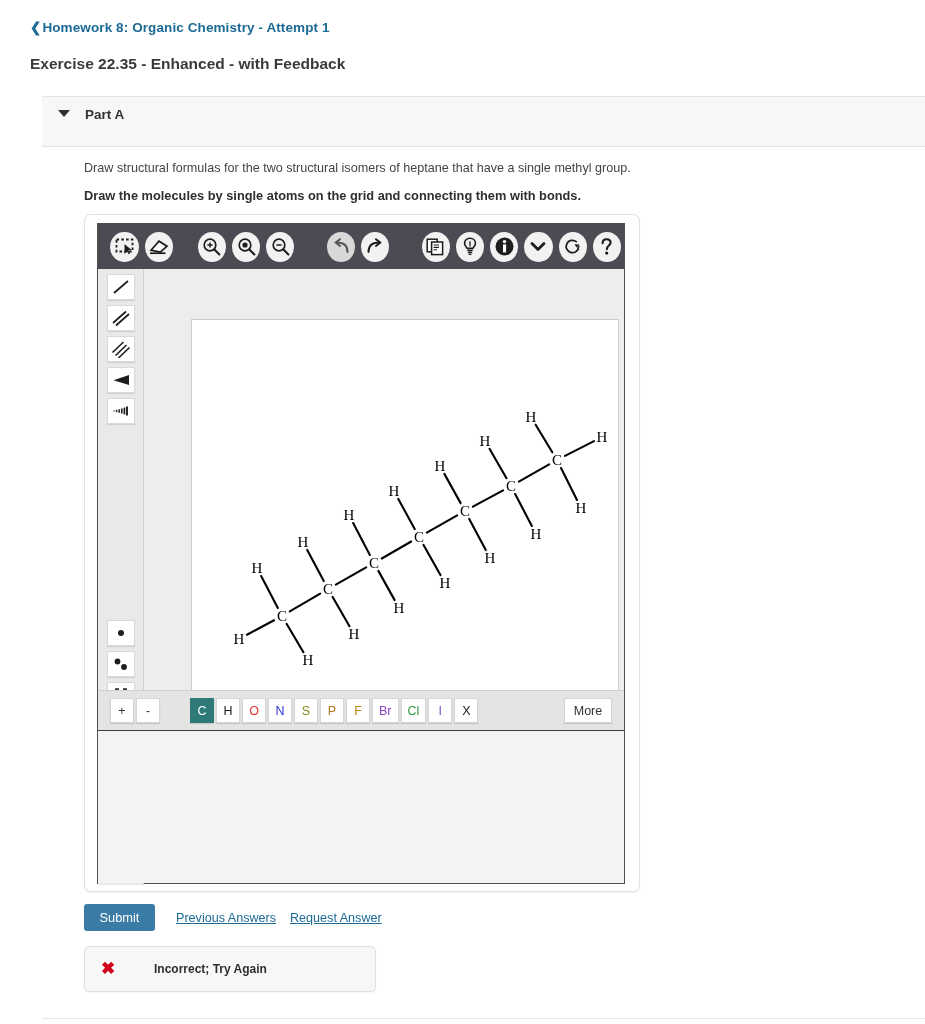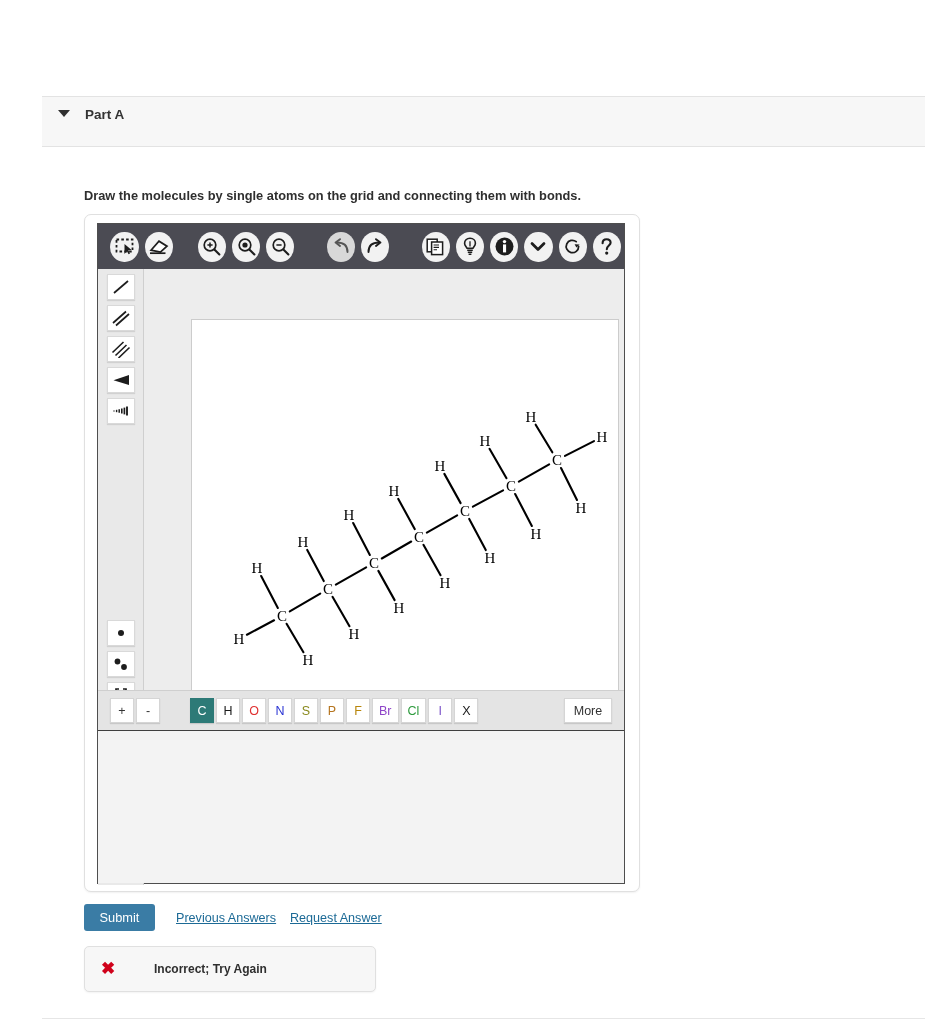--- a/index.html
+++ b/index.html
@@ -206,26 +206,31 @@
     font-family: "Liberation Serif", serif;
     font-size: 15px;
     fill: #000000;
   }
 </style>
 </head>
 <body>
 
 <div class="page">
 
-
+  <div class="breadcrumb">
+    <span class="chev">❮</span><span>Homework 8: Organic Chemistry - Attempt 1</span>
+  </div>
+
+  <div class="exercise-title">Exercise 22.35 - Enhanced - with Feedback</div>
 
   <div class="part-band"></div>
   <div class="part-caret"></div>
   <div class="part-label">Part A</div>
 
+  <div class="q-line1">Draw structural formulas for the two structural isomers of heptane that have a single methyl group.</div>
   <div class="q-line2">Draw the molecules by single atoms on the grid and connecting them with bonds.</div>
 
   <div class="draw-shell">
     <div class="draw-inner">
 
       <div class="toolbar">
         <div class="tb-sp-sm"></div>
 
         <div class="tb-btn">
           <svg width="19" height="17" viewBox="0 0 19 17">

